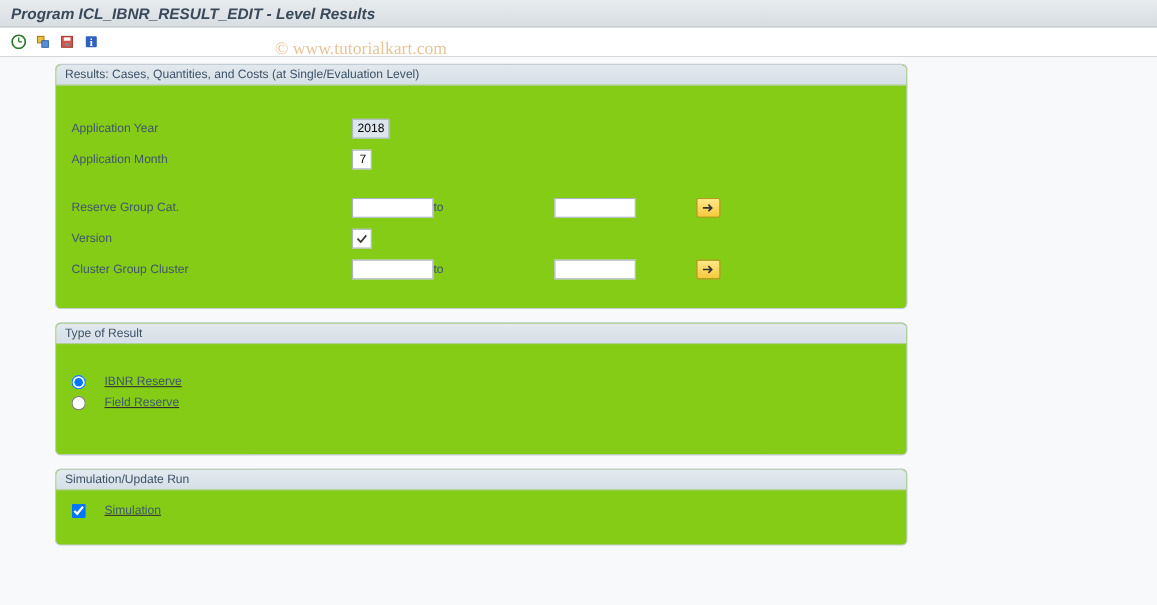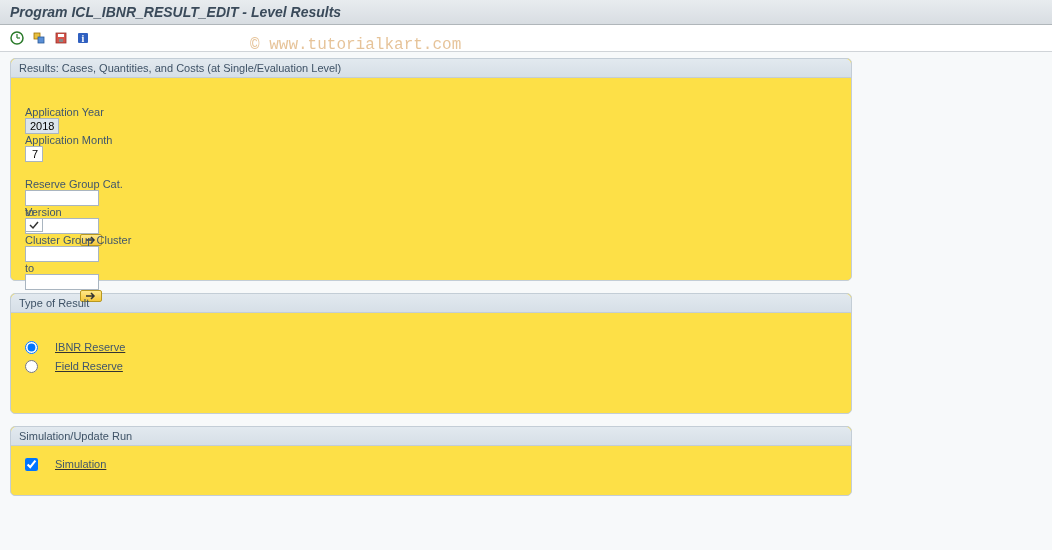--- a/index.html
+++ b/index.html
@@ -36,42 +36,43 @@
       justify-content: center;
       cursor: pointer;
       border-radius: 2px;
     }
     .content-area {
       padding: 6px 10px 10px 10px;
       background: #f7f9fa;
       height: calc(100% - 50px);
     }
     .group-box {
-      background: #fde047;
+      background: #84cc16;
       border: 1px solid #c3cdd6;
       border-radius: 5px;
       margin-bottom: 12px;
-      width: 842px;
+      width: 775px;
+      margin-left: 40px;
     }
     .group-header {
       background: linear-gradient(to bottom, #e2e9ef 0%, #d6dfe7 100%);
       border-bottom: 1px solid #c3cdd6;
       border-radius: 5px 5px 0 0;
       padding: 3px 8px;
       font-size: 11px;
       color: #3e5266;
     }
     .group-body {
       padding: 12px 14px 18px 14px;
     }
     .form-row {
       display: flex;
+      align-items: center;
       margin-bottom: 6px;
       height: 22px;
-      flex-direction: column;
     }
     .label {
       width: 255px;
       color: #40566c;
       font-size: 11px;
     }
     .input-text {
       border: 1px solid #a9b5c0;
       background: #fff;
       height: 18px;
@@ -131,21 +132,21 @@
     }
     .gap-row { height: 16px; }
     .watermark {
       position: absolute;
       top: 36px;
       left: 250px;
       color: #d9a464;
       font-size: 16px;
       opacity: 0.65;
       pointer-events: none;
-      font-family: Liberation Mono, monospace;
+      font-family: Liberation Serif, serif;
     }
   </style>
 </head>
 <body>
 
 <div class="title-bar">
   <span>Program ICL_IBNR_RESULT_EDIT - Level Results</span>
 </div>
 
 <div class="toolbar">

